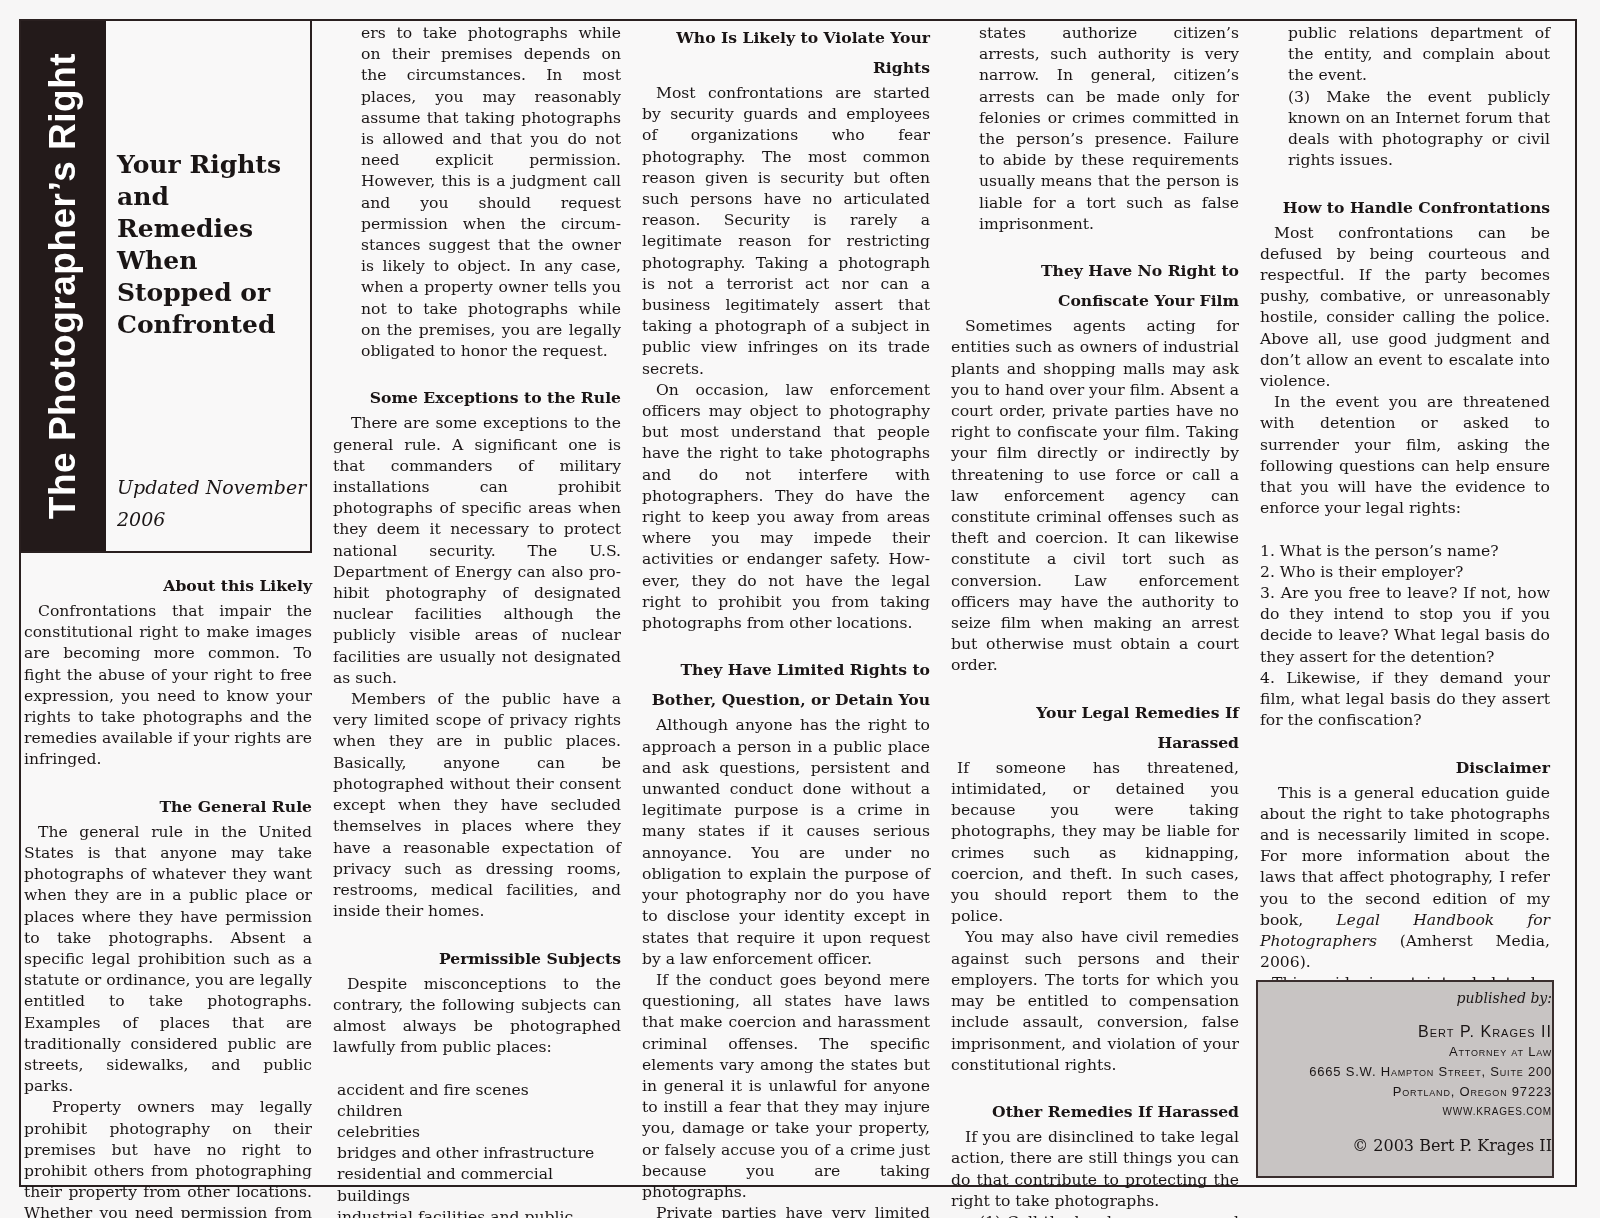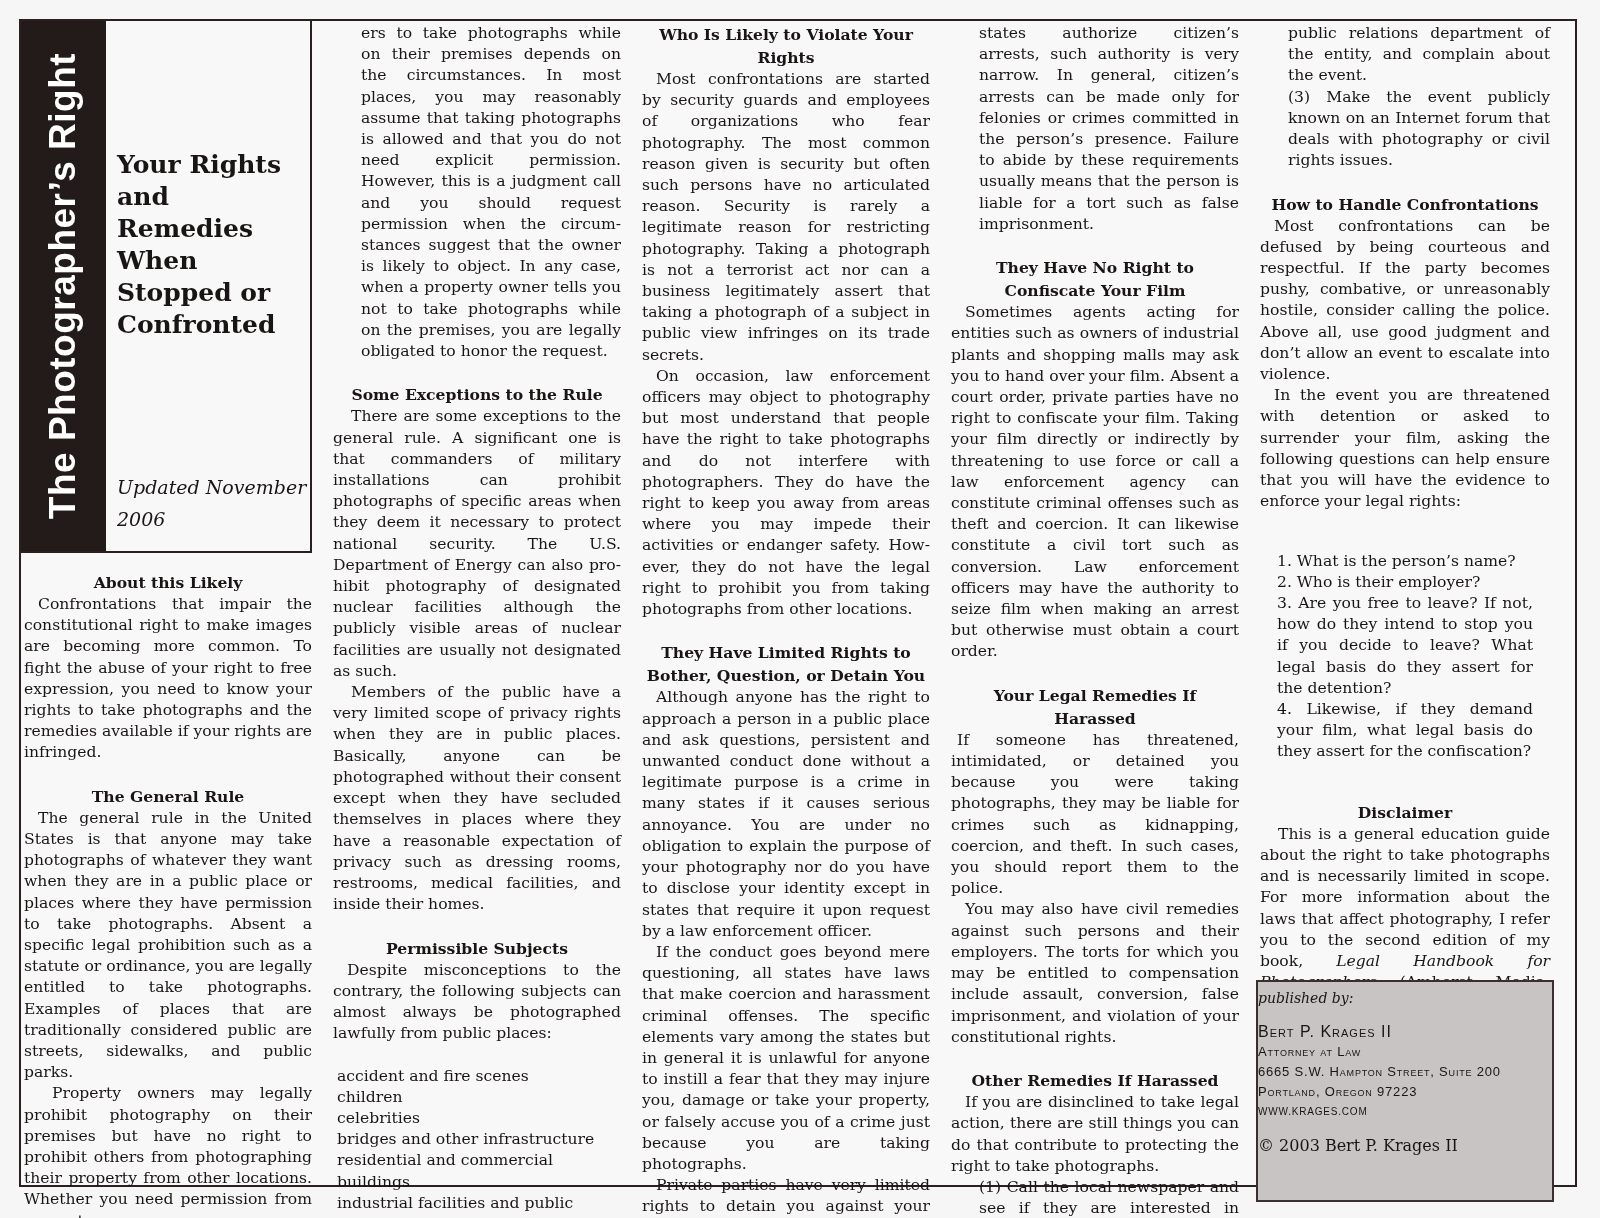--- a/index.html
+++ b/index.html
@@ -12,21 +12,21 @@
     position: absolute; left: 19px; top: 19px; width: 1558px; height: 1168px;
     border: 2px solid #2a2020; box-sizing: border-box; background: #f9f8f8;
   }
   .col {
     position: absolute; top: 2px; font-size: 15.6px; line-height: 21.2px;
     text-align: justify; hyphens: manual;
   }
   .col p { margin: 0; text-indent: 14px; }
   .col p.noindent { text-indent: 0; margin-left: 28px; }
   .col h3 {
-    margin: 0; font-size: 15.6px; line-height: 23px; font-weight: bold; text-align: center;
+    margin: 0; font-size: 15.6px; line-height: 30px; font-weight: bold; text-align: right;
   }
   .gap { height: 21.2px; }
   .c1 { left: 3px; width: 288px; top: 550px; }
   .c2 { left: 312px; width: 288px; }
   .c3 { left: 621px; width: 288px; }
   .c4 { left: 930px; width: 288px; }
   .c5 { left: 1239px; width: 290px; }
 
   .titlebox {
     position: absolute; left: 0; top: 0; width: 291px; height: 532px;
@@ -43,25 +43,25 @@
   }
   .subtitle {
     position: absolute; left: 96px; top: 128px; width: 190px;
     font-weight: bold; font-size: 25px; line-height: 32px;
   }
   .updated {
     position: absolute; left: 96px; top: 450px; width: 190px;
     font-style: italic; font-size: 19px; line-height: 32px;
   }
   .list { margin: 0; padding: 0 0 0 4px; list-style: none; text-align: left; }
-  .qlist { margin: 17px; padding: 0; list-style: none; }
+  .qlist { margin: 0; padding: 0; list-style: none; }
   .publisher {
-    position: absolute; left: 1235px; top: 959px; width: 298px; height: 222px;
+    position: absolute; left: 1235px; top: 959px; width: 298px; height: 198px;
     background: #c8c4c3; border: 2px solid #3a2e2e; box-sizing: border-box;
-    text-align: left;
+    text-align: right;
   }
   .pub-by { margin-top: 6px; font-style: italic; font-size: 14px; line-height: 20px; }
   .pub-name { margin-top: 14px; font-family: Liberation Sans, sans-serif; font-variant: small-caps; font-size: 16px; letter-spacing: 1px; line-height: 20px; }
   .pub-line { font-family: "Liberation Sans", sans-serif; font-variant: small-caps; font-size: 13px; letter-spacing: 0.8px; line-height: 20px; }
   .pub-url { font-family: "Liberation Sans", sans-serif; font-size: 10px; letter-spacing: 0.8px; line-height: 20px; text-transform: uppercase; }
   .pub-copy { margin-top: 14px; font-size: 16px; line-height: 20px; }
   em { font-style: italic; }
 </style>
 </head>
 <body>

